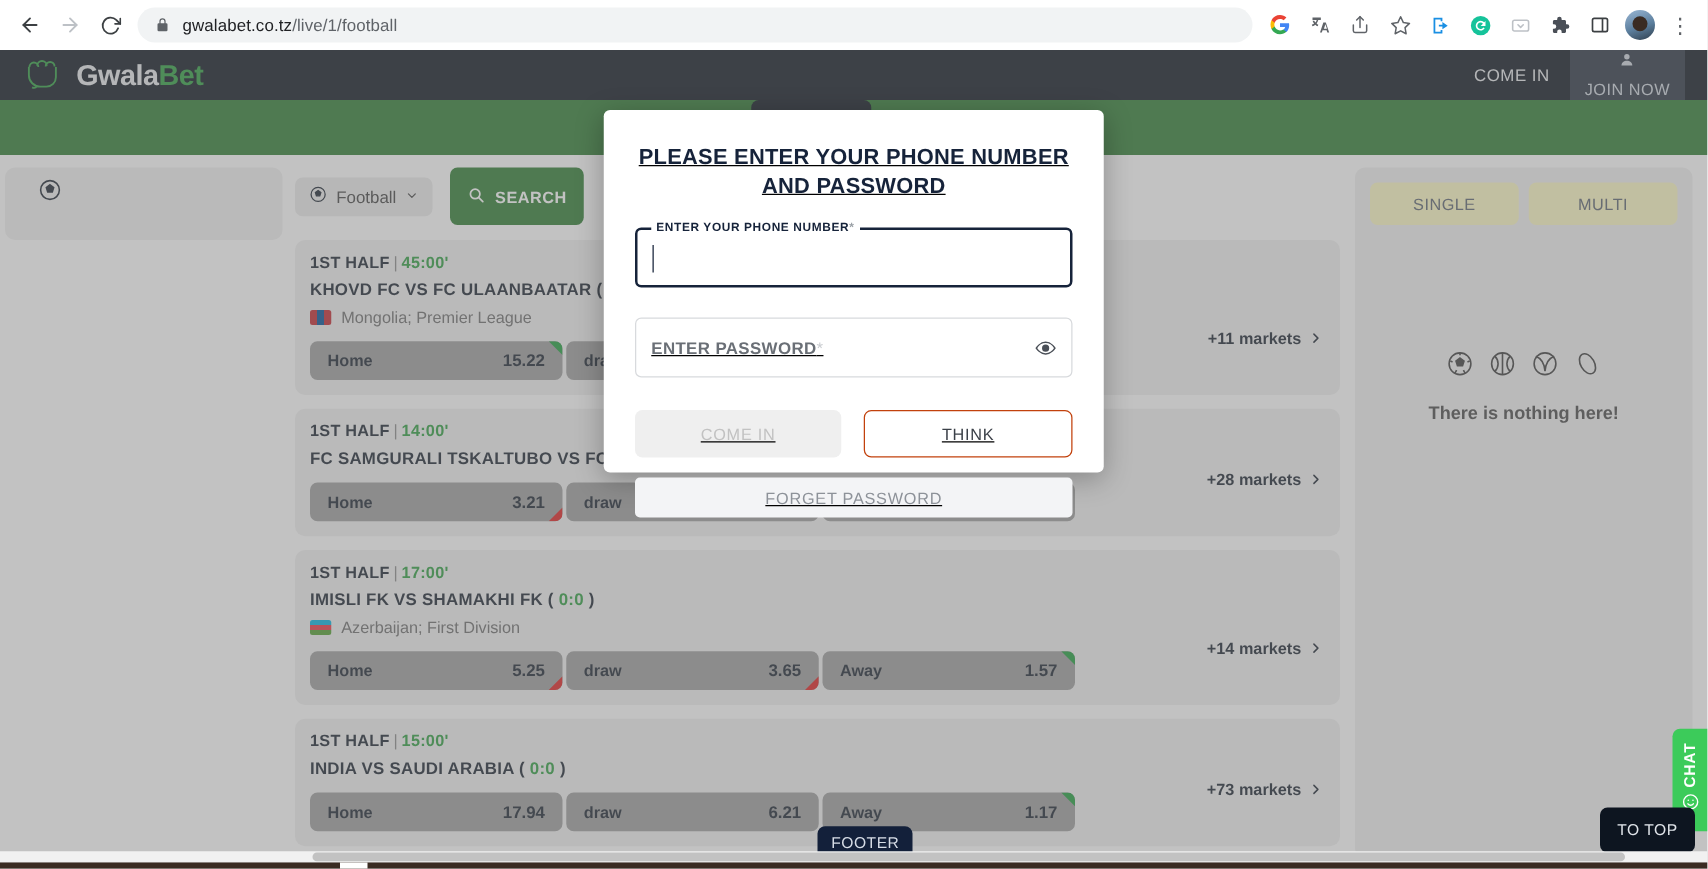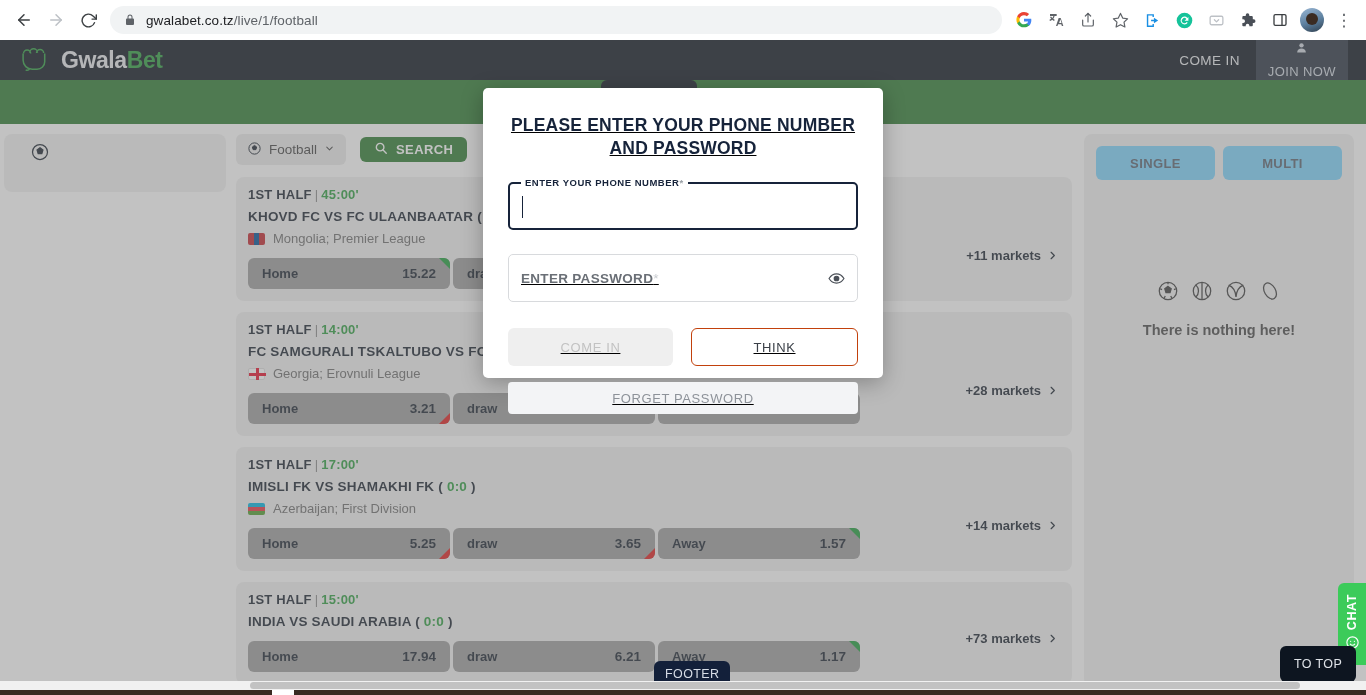--- a/index.html
+++ b/index.html
@@ -87,21 +87,21 @@
   .sidebar-ball {
     position: absolute; left: 26px; top: 8px; width: 20px; height: 20px;
   }
   .main-col { flex: 1; min-width: 0; }
   .search-row { display: flex; align-items: center; gap: 14px; margin-bottom: 12px; }
   .sport-select {
     background: #ececec; border-radius: 6px; height: 31px; display: flex;
     align-items: center; gap: 7px; padding: 0 11px; font-size: 13.5px; color: #444;
   }
   .search-btn {
-    background: #2e7d32; color: #fff; border-radius: 6px; height: 25px;
+    background: #2e7d32; color: #fff; border-radius: 6px; height: 46px;
     display: flex; align-items: center; gap: 8px; padding: 0 14px;
     font-size: 13px; letter-spacing: .4px; font-weight: 600; justify-content: space-between;
   }
 
   .match-card {
     background: #f1f1f1; border-radius: 8px; padding: 10px 12px 12px 12px;
     margin-bottom: 11px; position: relative;
   }
   .match-meta { font-size: 13px; font-weight: 700; color: #1b2430; letter-spacing: .2px; }
   .match-meta .sep { color: #8a8a8a; font-weight: 400; margin: 0 3px; }
@@ -136,23 +136,23 @@
     position: absolute; right: 14px; bottom: 38px; font-size: 13px;
     font-weight: 700; color: #1b2430; display: flex; align-items: center; gap: 6px;
   }
 
   .betslip {
     width: 270px; flex: none; background: #f1f1f1; border-radius: 8px;
     padding: 12px; margin-left: 2px;
   }
   .slip-tabs { display: flex; gap: 8px; }
   .slip-tab {
-    flex: 1; background: #7dd3fc; border-radius: 6px; height: 34px;
+    flex: 1; background: #fef9c3; border-radius: 6px; height: 34px;
     display: flex; align-items: center; justify-content: center;
-    font-size: 13px; font-weight: 700; color: #5b6470; letter-spacing: .4px;
+    font-size: 13px; font-weight: 400; color: #5b6470; letter-spacing: .4px;
   }
   .slip-empty { text-align: center; margin-top: 100px; }
   .ball-row { display: flex; justify-content: center; gap: 12px; }
   .slip-empty-text {
     margin-top: 16px; font-size: 14.5px; font-weight: 700; color: #4a4a4a;
   }
 
   .dim-overlay {
     position: absolute; top: 40px; left: 0; width: 1366px; height: 655px;
     background: rgba(120,120,120,.45); z-index: 20;
@@ -454,27 +454,20 @@
               </svg>
           </div>
         </div>
 
         <div class="match-card">
           <div class="match-meta">
             <span>1ST HALF</span><span class="sep">|</span><span class="clock">14:00'</span>
           </div>
           <div class="match-title">
             <span>FC SAMGURALI TSKALTUBO VS FC S</span>
-          </div>
-          <div class="match-league">
-            <span class="flag" style="background:#fff;position:relative;border:1px solid #ddd">
-              <span style="position:absolute;left:7px;top:-1px;width:3px;height:12px;background:#e8112d"></span>
-              <span style="position:absolute;left:0;top:4.5px;width:17px;height:3px;background:#e8112d"></span>
-            </span>
-            <span>Georgia; Erovnuli League</span>
           </div>
           <div class="odds-row">
             <div class="odd">
               <span class="odd-label">Home</span>
               <span class="odd-value">3.21</span>
               <span class="corner down"></span>
             </div>
             <div class="odd">
               <span class="odd-label">draw</span>
             </div>

